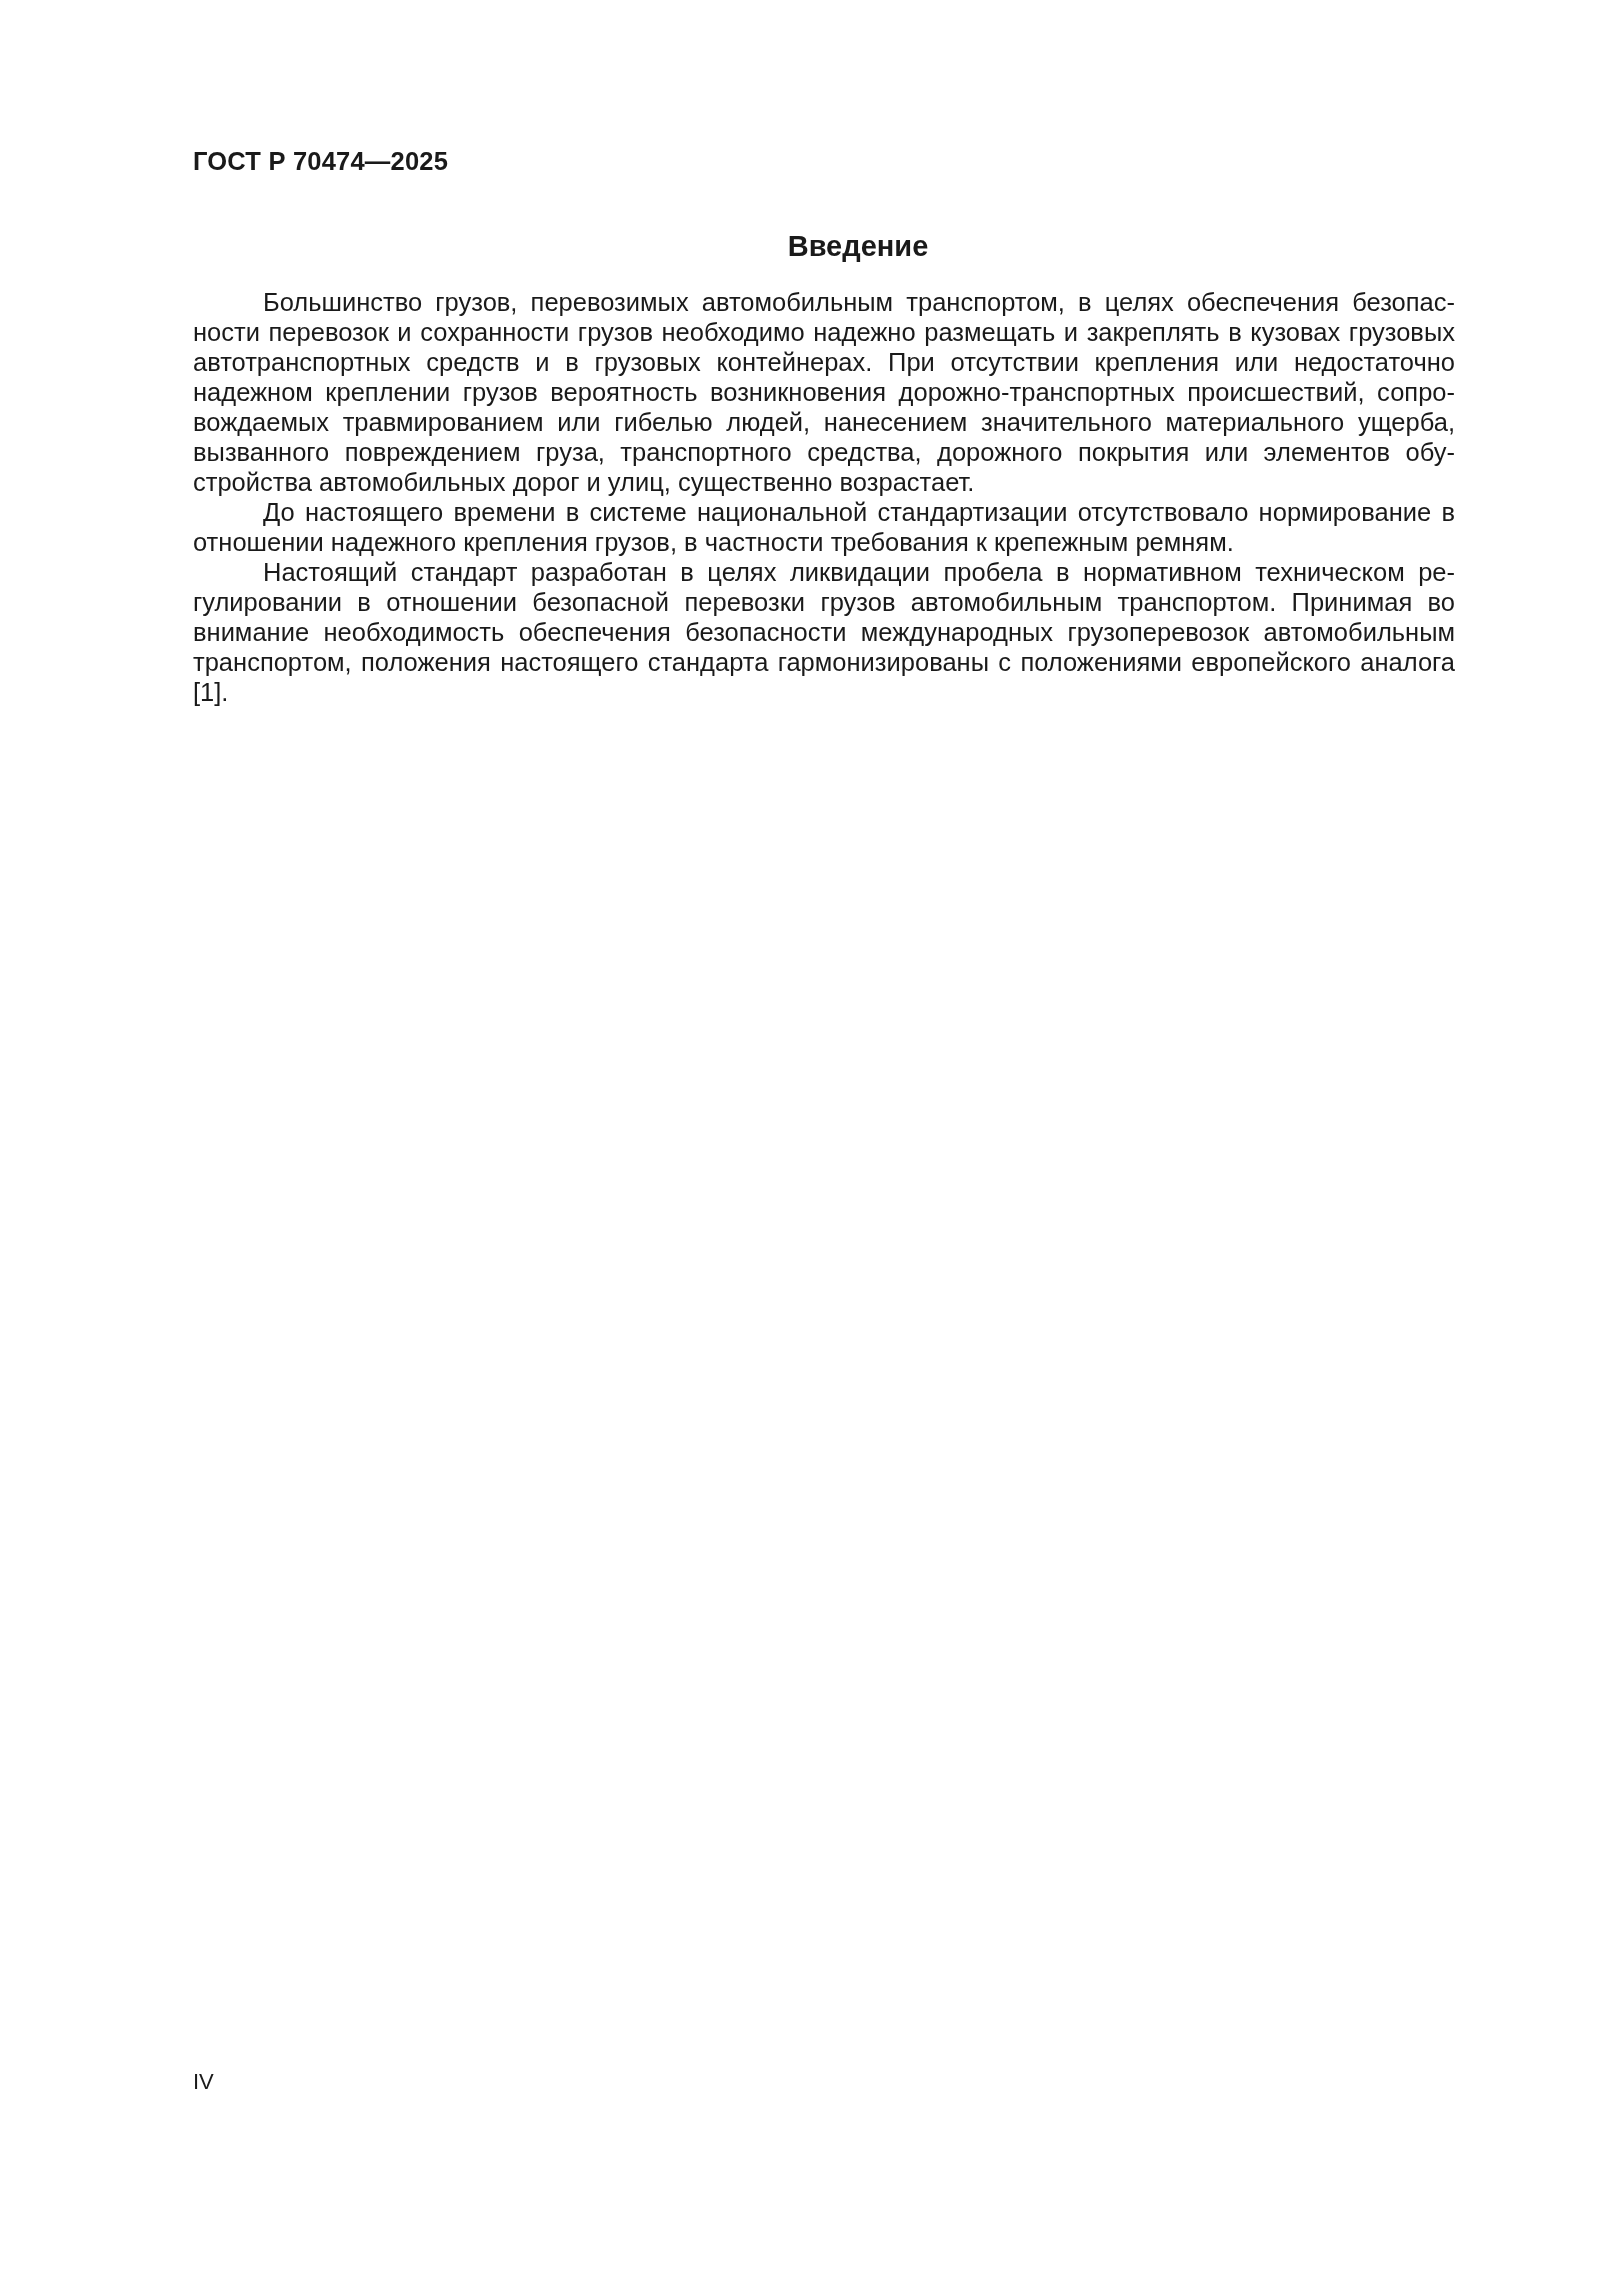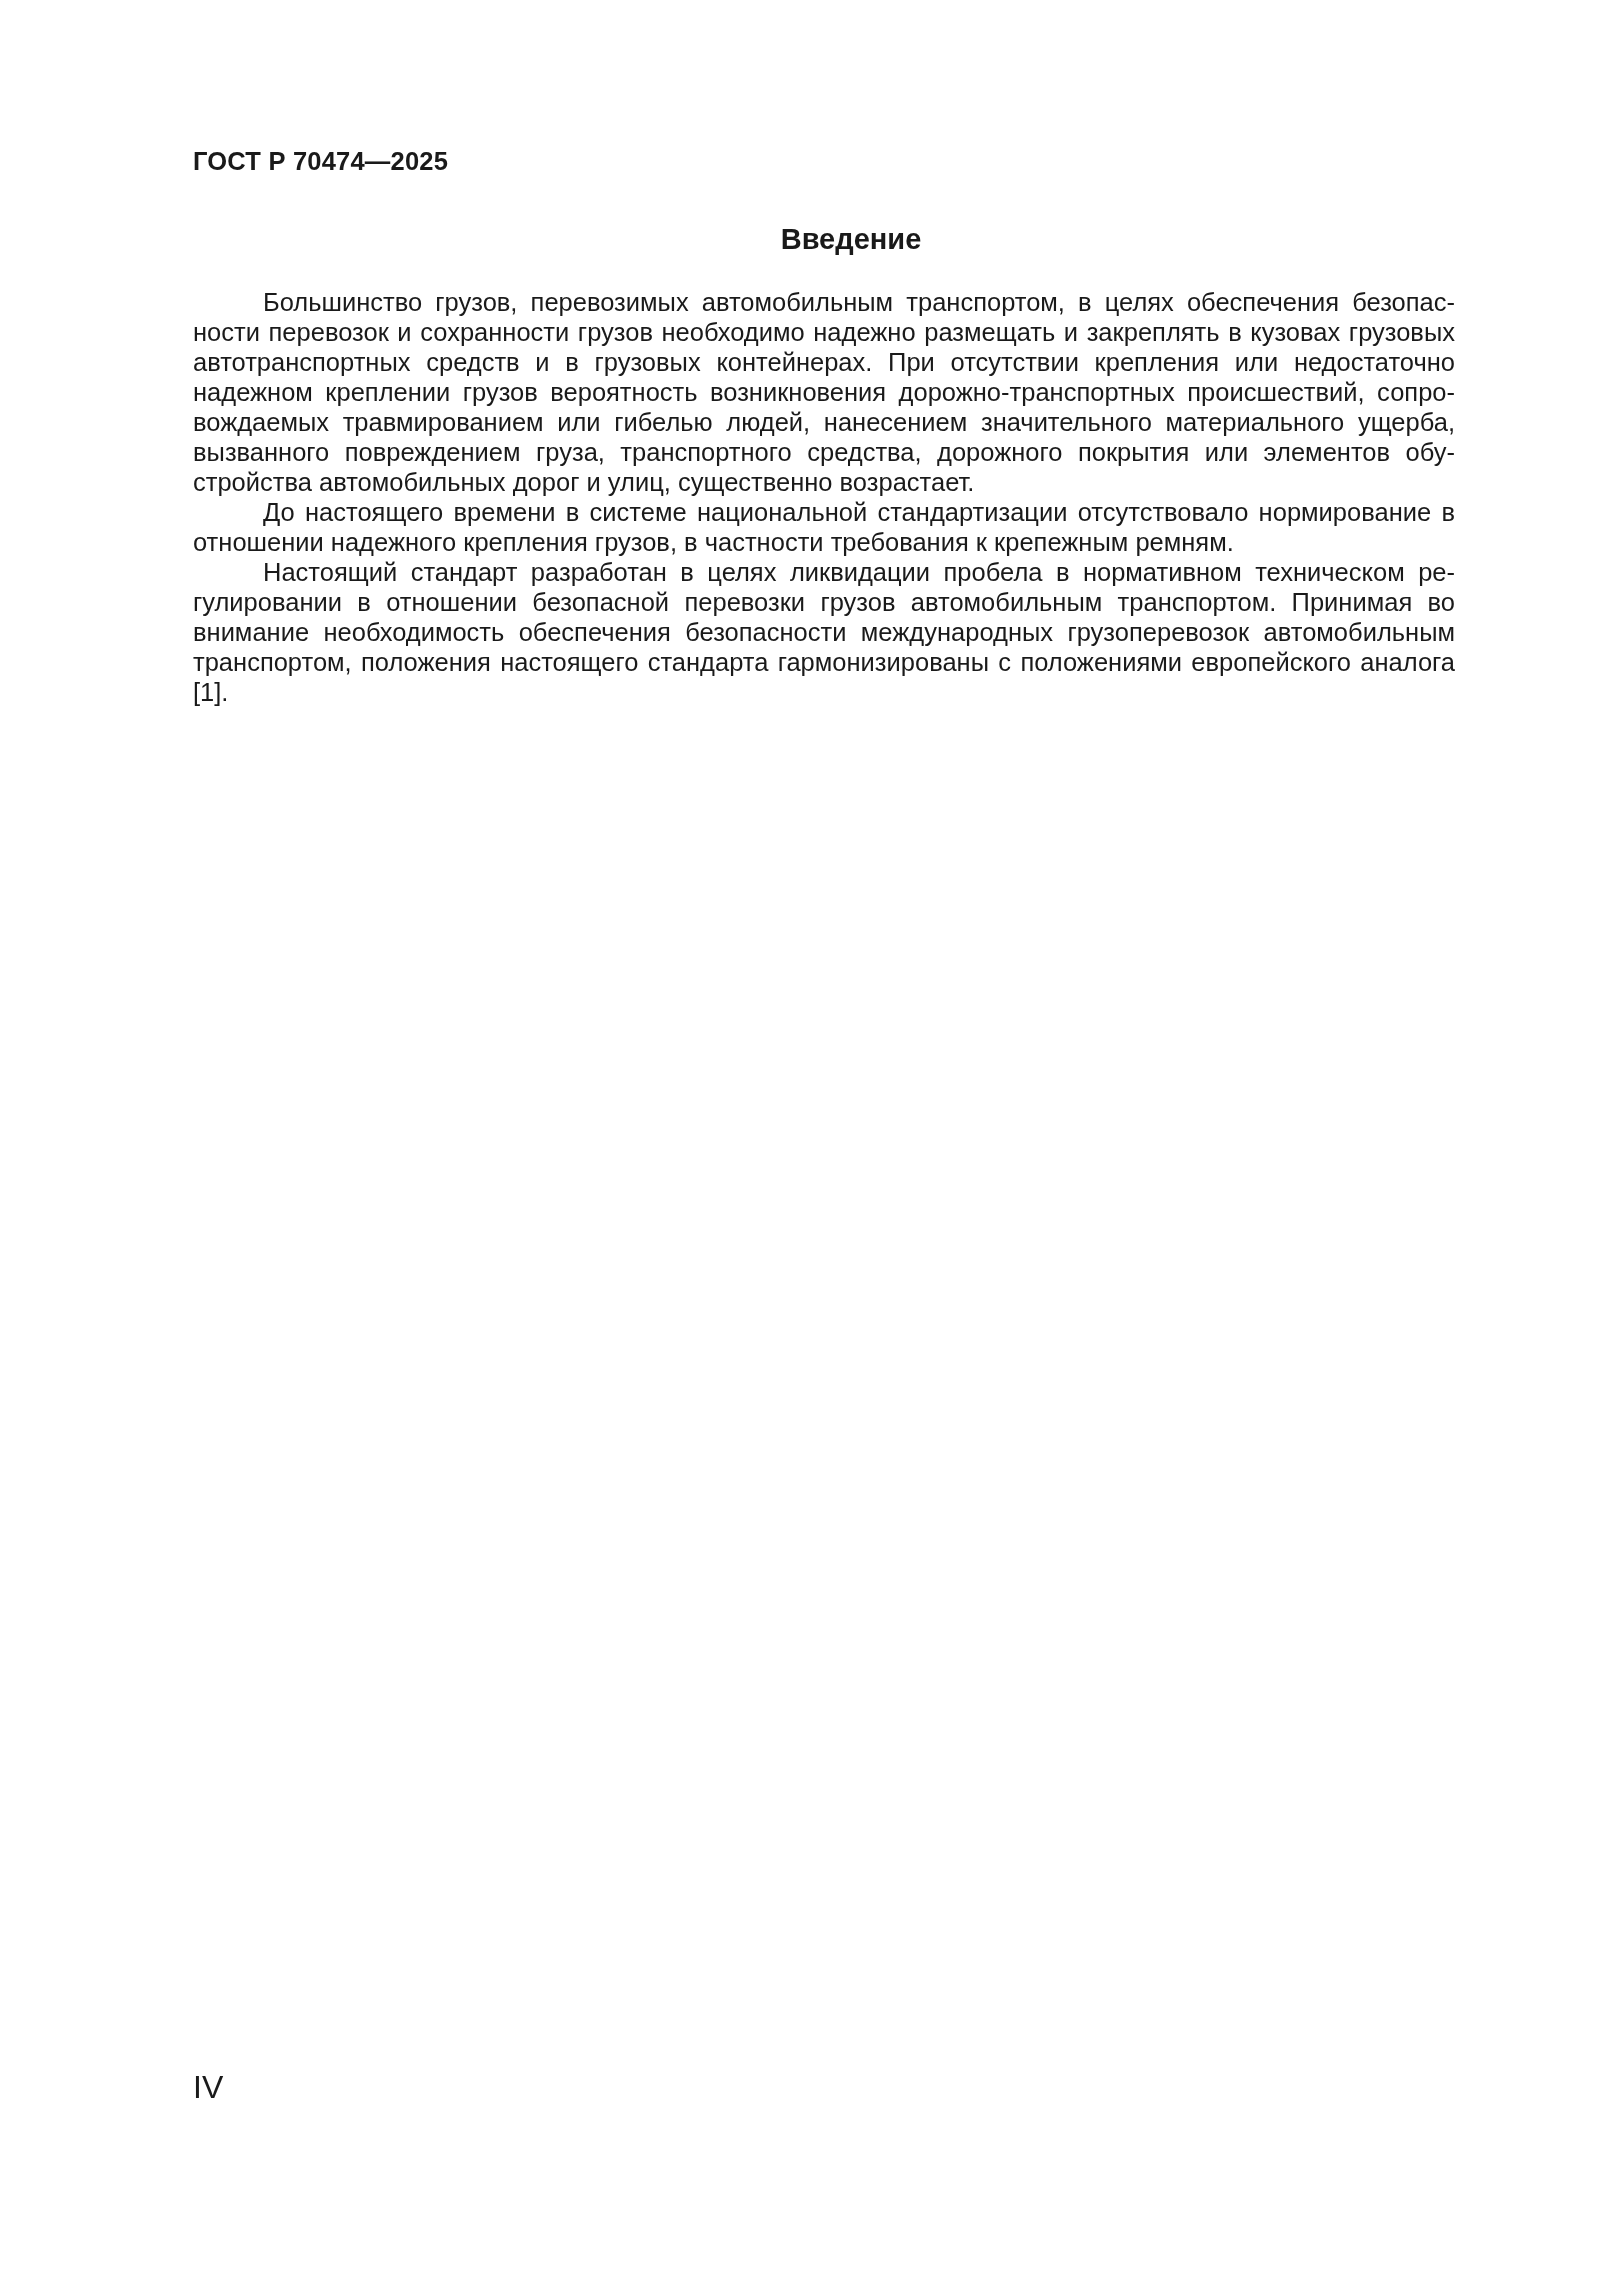--- a/index.html
+++ b/index.html
@@ -17,30 +17,30 @@
     }
     .doc-body {
       position: absolute; left: 193px; width: 1262px; top: 287px;
       font-size: 25.5px; line-height: 30px;
     }
     .doc-body p {
       margin: 0; text-indent: 70px; text-align: justify;
       hyphens: manual;
     }
     .page-number {
-      position: absolute; left: 193px; top: 2069px; font-size: 32px;
+      position: absolute; left: 193px; top: 2069px; font-size: 22px;
     }
   </style>
 </head>
 <body>
 
 <div>
   <div class="doc-header">ГОСТ Р 70474—2025</div>
 
-  <h1 class="doc-title" style="margin:0;">Введение</h1>
+  <h1 class="doc-title" style="margin:7px;">Введение</h1>
 
   <div class="doc-body">
     <p>Большинство грузов, перевозимых автомобильным транспортом, в целях обеспечения безопас­ности перевозок и сохранности грузов необходимо надежно размещать и закреплять в кузовах грузо­вых автотранспортных средств и в грузовых контейнерах. При отсутствии крепления или недостаточно надежном креплении грузов вероятность возникновения дорожно-транспортных происшествий, сопро­вождаемых травмированием или гибелью людей, нанесением значительного материального ущерба, вызванного повреждением груза, транспортного средства, дорожного покрытия или элементов обу­стройства автомобильных дорог и улиц, существенно возрастает.</p>
     <p>До настоящего времени в системе национальной стандартизации отсутствовало нормирование в отношении надежного крепления грузов, в частности требования к крепежным ремням.</p>
     <p>Настоящий стандарт разработан в целях ликвидации пробела в нормативном техническом ре­гулировании в отношении безопасной перевозки грузов автомобильным транспортом. Принимая во внимание необходимость обеспечения безопасности международных грузоперевозок автомобиль­ным транспортом, положения настоящего стандарта гармонизированы с положениями европейского аналога [1].</p>
   </div>
 
   <div class="page-number">IV</div>
 </div>
 

